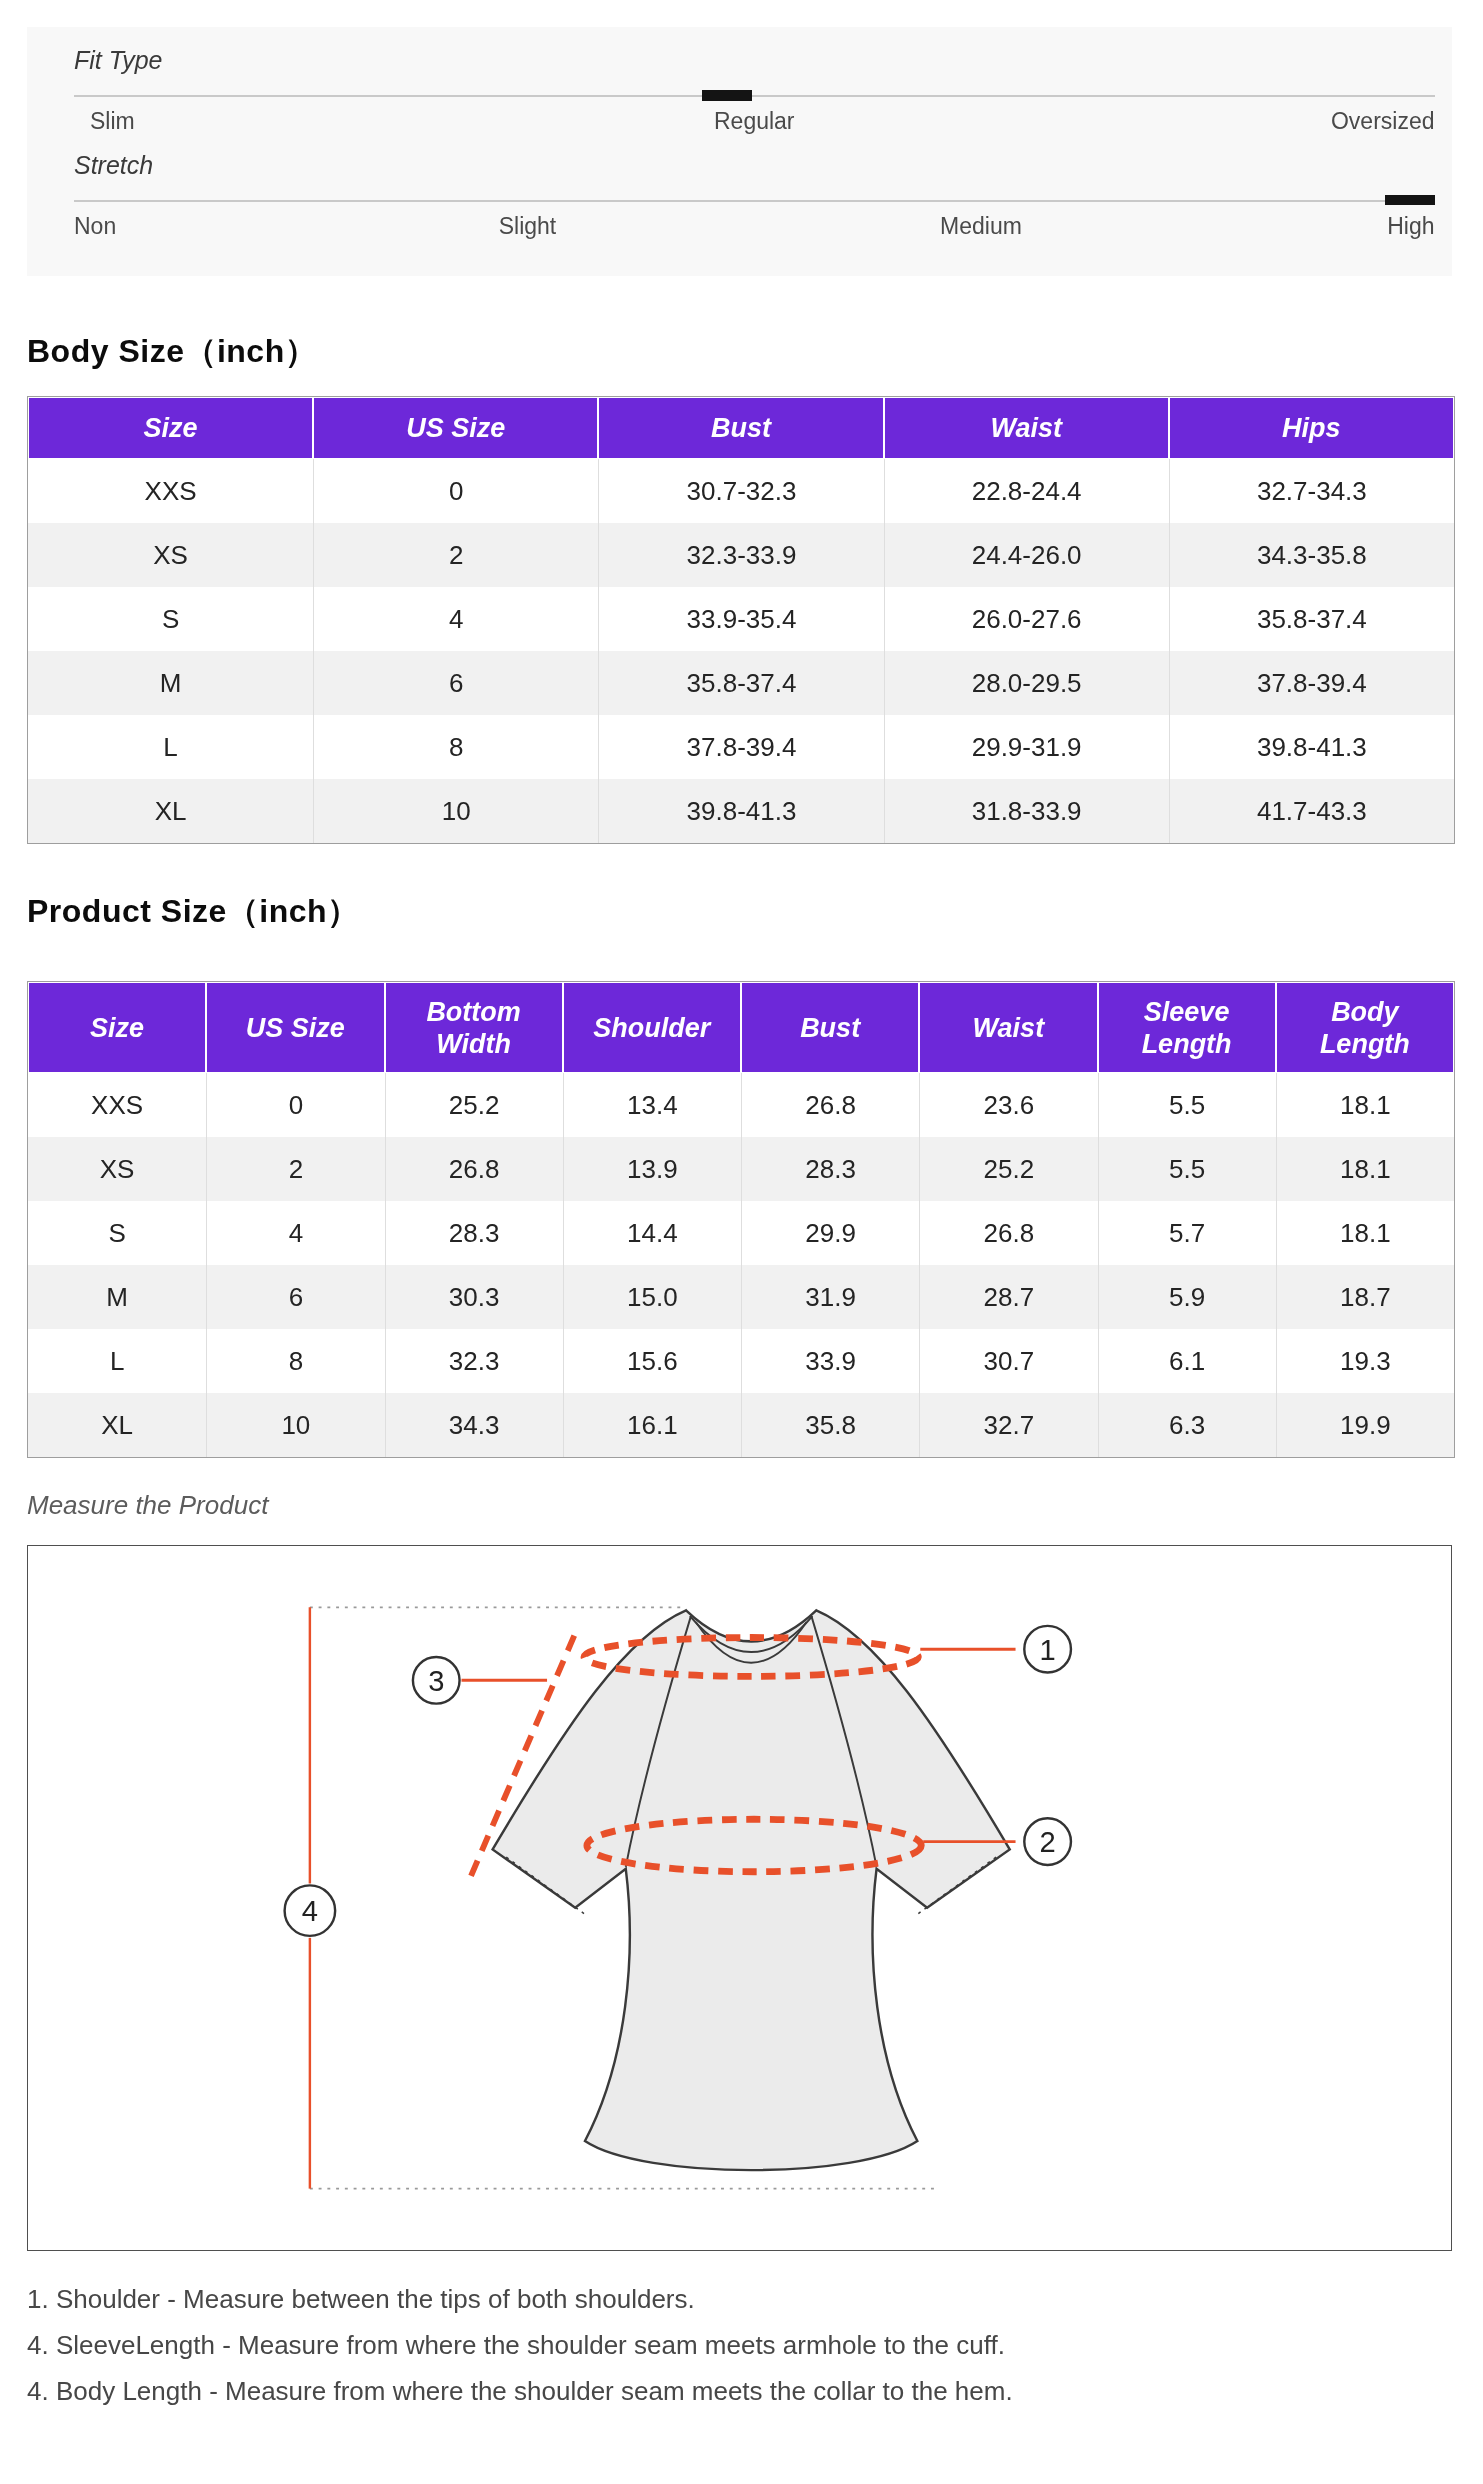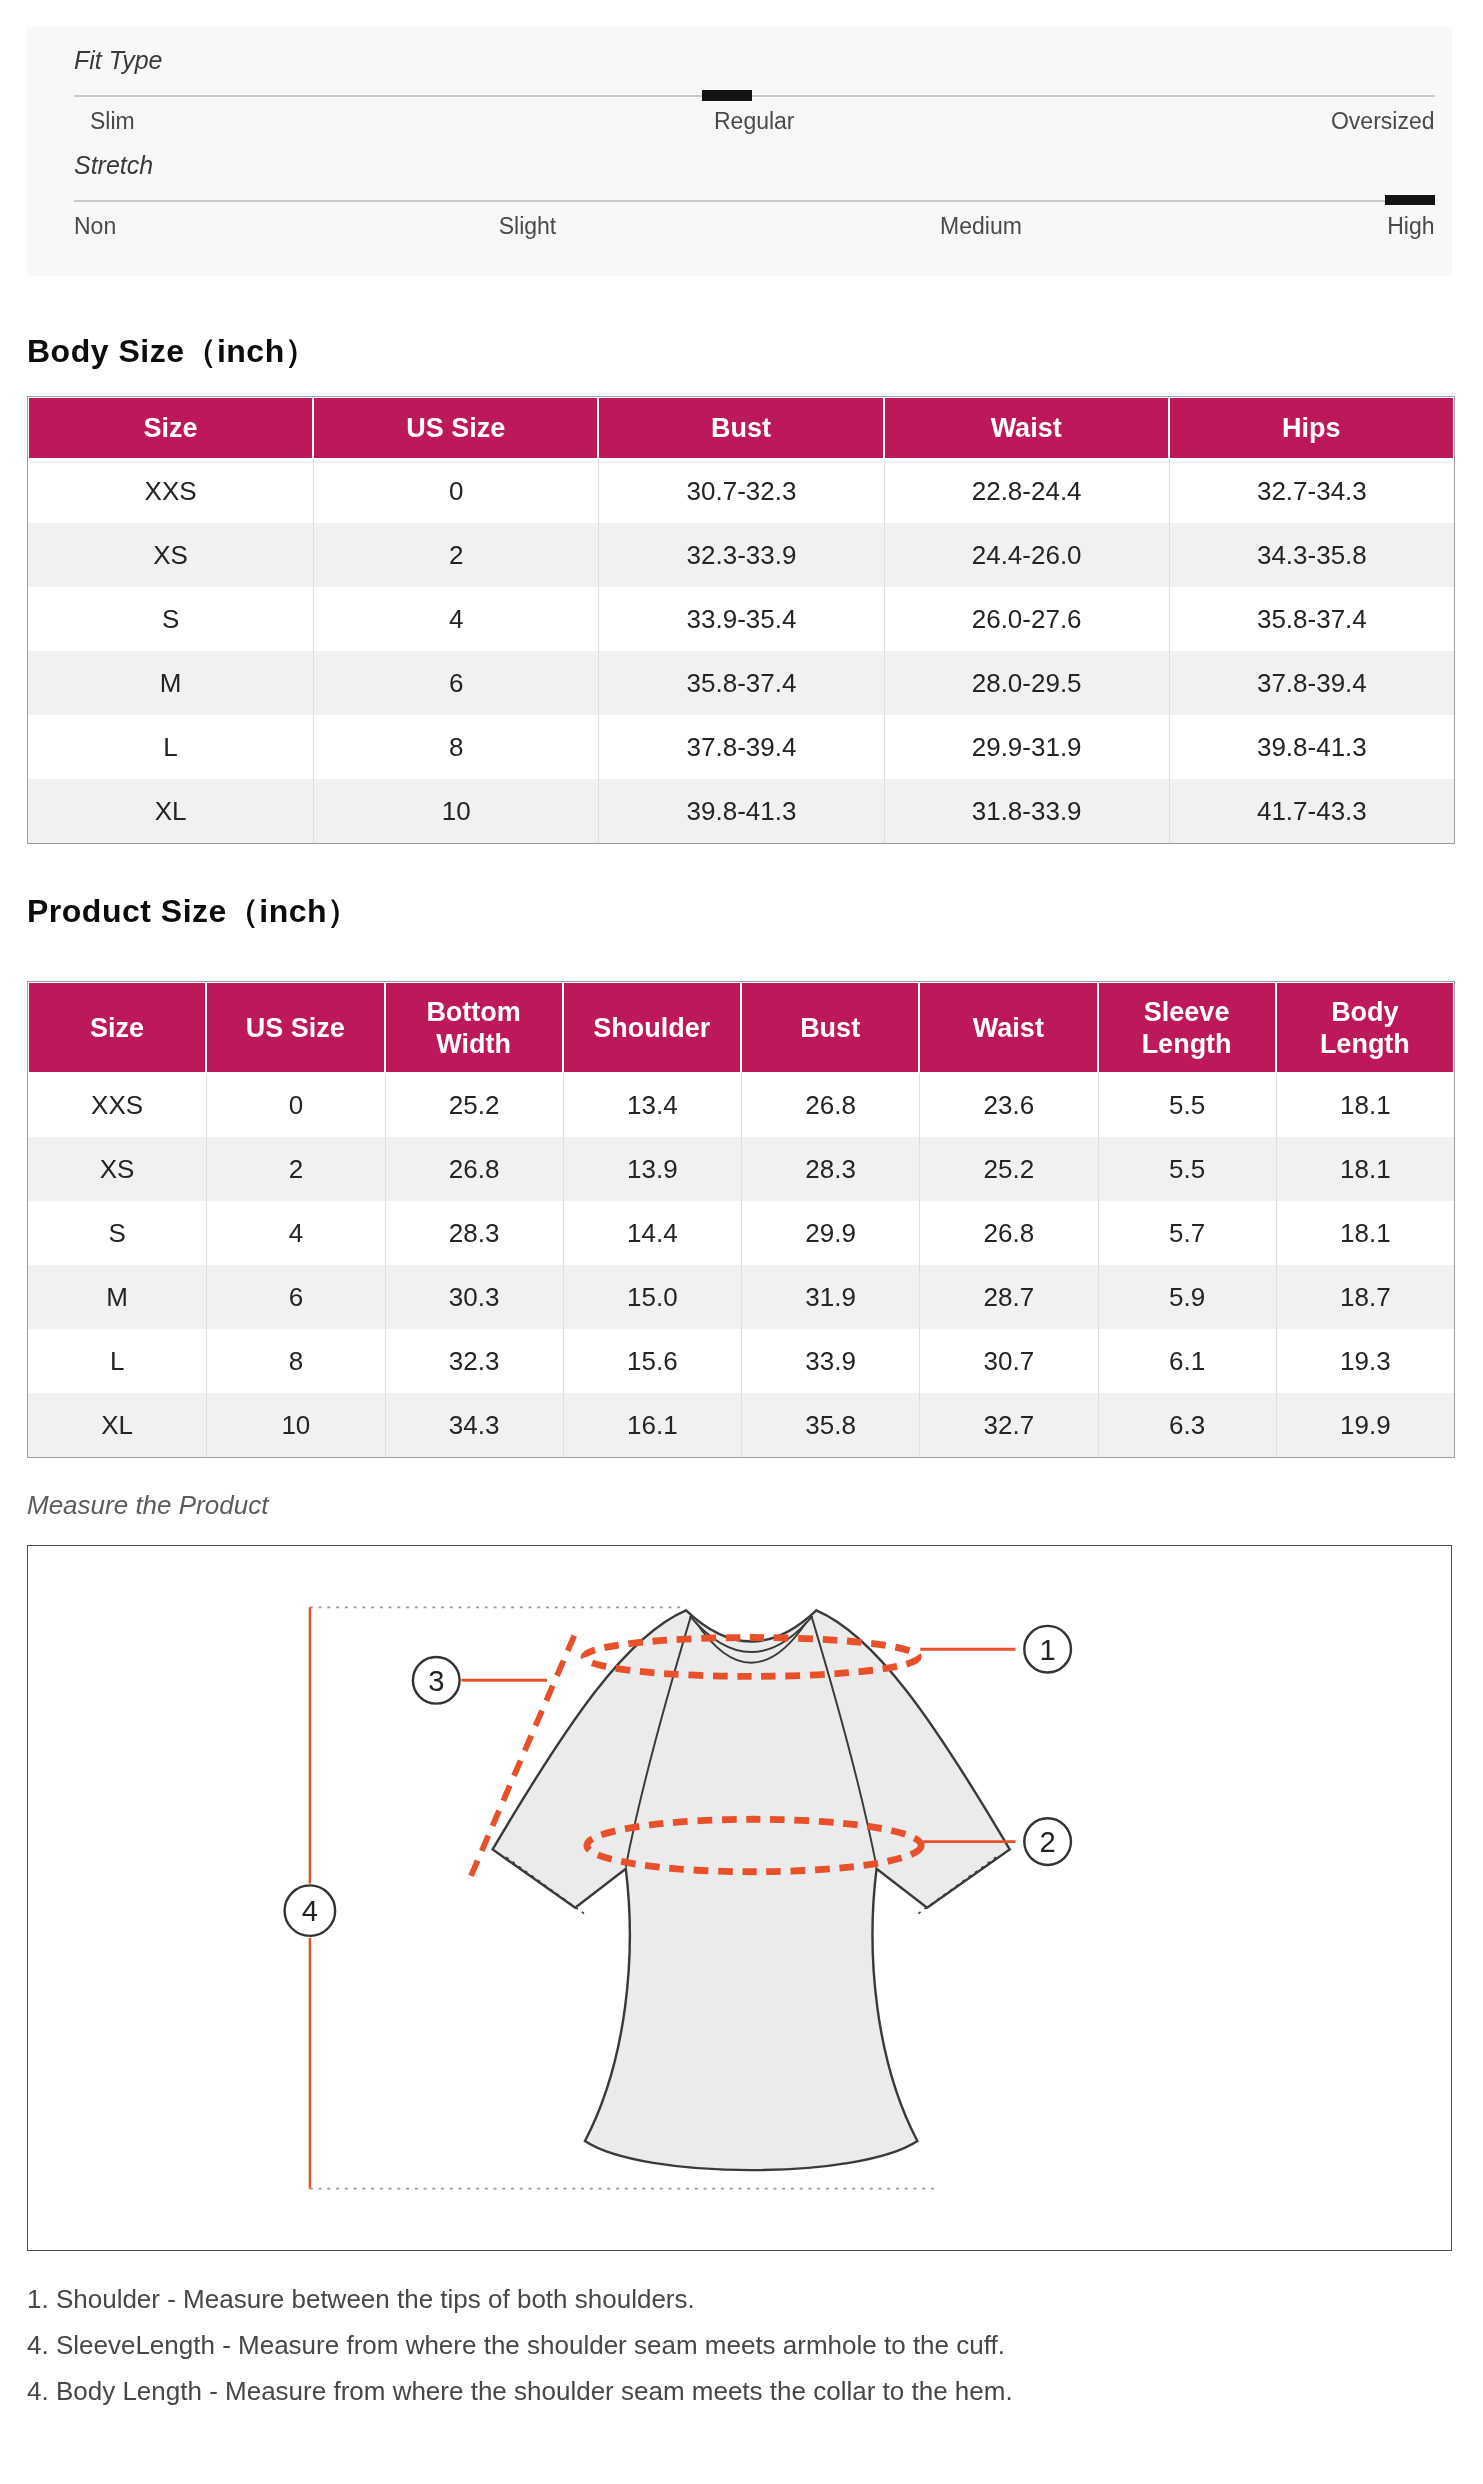--- a/index.html
+++ b/index.html
@@ -17,21 +17,21 @@
 
   
   .section-title{position:absolute;left:27px;margin:0;font-size:32px;font-weight:700;color:#0c0c0c;letter-spacing:0.5px;text-align:center;}
   #body-size-title{top:330px;}
   #product-size-title{top:890px;}
 
   
   table.size-table{position:absolute;left:27px;width:1428px;border-collapse:separate;border-spacing:0;table-layout:fixed;border:1.9px solid #9e9e9e;background:#fff;}
   #body-size-table{top:396px;}
   #product-size-table{top:981px;}
-  table.size-table th{background:#be185d;color:#fff;font-weight:700;font-size:27px;line-height:32px;text-align:center;border:1.9px solid #fff;padding:0 9.7px;}
+  table.size-table th{background:#6d28d9;color:#fff;font-weight:700;font-size:27px;line-height:32px;text-align:center;border:1.9px solid #fff;padding:0 9.7px;font-style:italic;}
   #body-size-table th{height:60px;}
   #product-size-table th{height:89px;}
   table.size-table td{height:64px;text-align:center;font-size:26px;color:#242424;padding:0;border-left:1px solid #dedede;}
   table.size-table td:first-child{border-left:none;}
   table.size-table tbody tr:nth-child(even) td{background:#f1f1f1;}
 
   
   .measure-caption{position:absolute;left:27px;top:1490px;font-size:26px;font-style:italic;color:#5c5c5c;}
   .diagram-box{position:absolute;left:27px;top:1545px;width:1425px;height:706px;border:1.9px solid #4f4f4f;box-sizing:border-box;background:#fff;}
   .diagram-box svg{display:block;width:100%;height:100%;}

